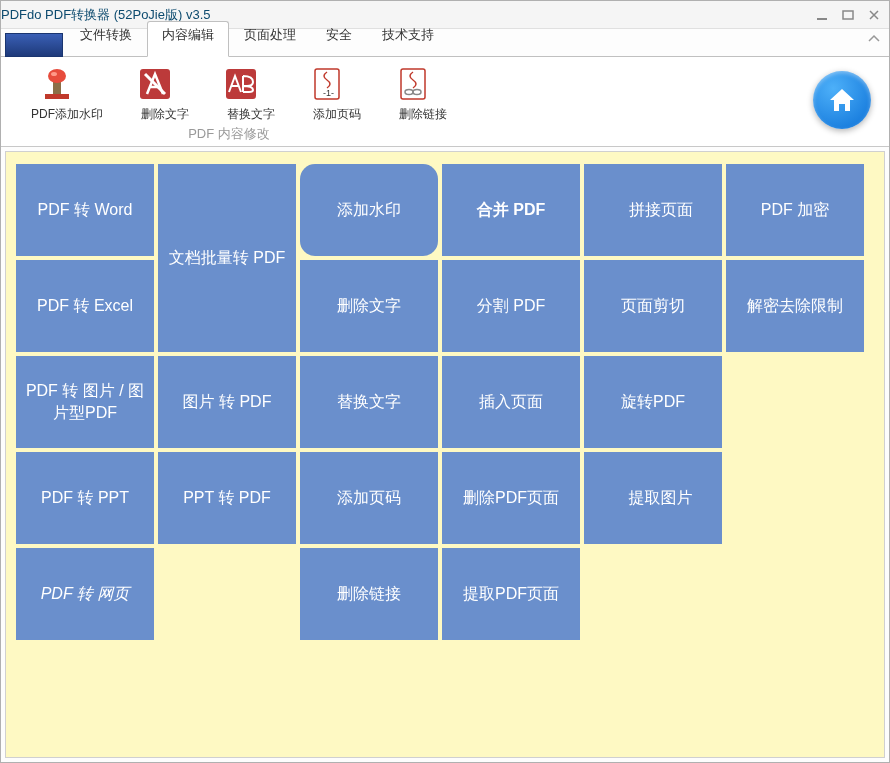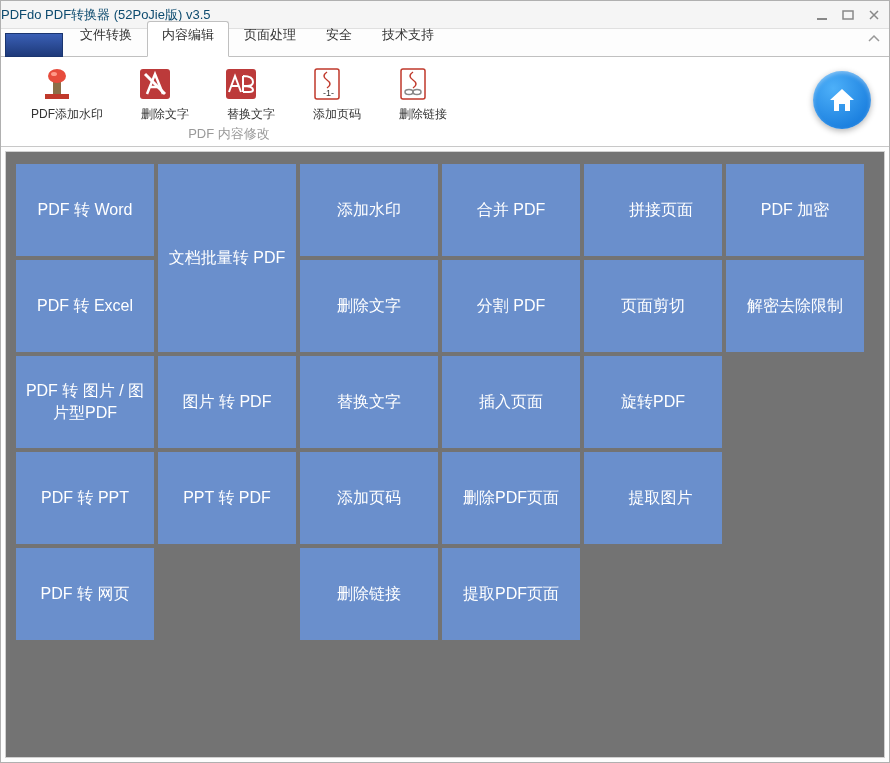--- a/index.html
+++ b/index.html
@@ -149,21 +149,21 @@
       border-radius: 50%;
       background: radial-gradient(circle at 35% 30%, #4db0f9, #0a6fd6);
       box-shadow: 0 2px 6px rgba(0,0,0,0.3), inset 0 2px 4px rgba(255,255,255,0.4);
       display: flex;
       align-items: center;
       justify-content: center;
       cursor: pointer;
     }
     .content {
       flex: 1;
-      background: #737373;
+      background: #fef9c3;
       padding: 12px 10px;
       margin: 4px;
       border: 1px solid #d0d0d0;
       overflow: hidden;
     }
     .tile-grid {
       display: grid;
       grid-template-columns: repeat(6, 138px);
       grid-auto-rows: 92px;
       gap: 4px;
@@ -287,37 +287,37 @@
       <svg width="30" height="30" viewBox="0 0 30 30">
         <path d="M15 4 L27 15 L23 15 L23 26 L18 26 L18 19 L12 19 L12 26 L7 26 L7 15 L3 15 Z" fill="#ffffff"></path>
       </svg>
     </div>
   </div>
 
   <div class="content">
     <div class="tile-grid" id="tile-grid">
         <div class="tile" style="grid-area: 1 / 1;">PDF 转 Word</div>
         <div class="tile tall" style="grid-area: 1 / 2 / span 2;">文档批量转 PDF</div>
-        <div class="tile" style="grid-area: 1 / 3;">添加水印</div>
-        <div class="tile" style="grid-area: 1 / 4;">合并 PDF</div>
+        <div class="tile" style="grid-area: 1 / 3; border-radius: 15px;">添加水印</div>
+        <div class="tile" style="grid-area: 1 / 4; font-weight: bold;">合并 PDF</div>
         <div class="tile" style="grid-area: 1 / 5; padding-left: 24px;">拼接页面</div>
         <div class="tile" style="grid-area: 1 / 6;">PDF 加密</div>
         <div class="tile" style="grid-area: 2 / 1;">PDF 转 Excel</div>
         <div class="tile" style="grid-area: 2 / 3;">删除文字</div>
         <div class="tile" style="grid-area: 2 / 4;">分割 PDF</div>
         <div class="tile" style="grid-area: 2 / 5;">页面剪切</div>
         <div class="tile" style="grid-area: 2 / 6; font-family: Liberation Serif, serif;">解密去除限制</div>
         <div class="tile" style="grid-area: 3 / 1;">PDF 转 图片 / 图片型PDF</div>
         <div class="tile" style="grid-area: 3 / 2;">图片 转 PDF</div>
         <div class="tile" style="grid-area: 3 / 3;">替换文字</div>
         <div class="tile" style="grid-area: 3 / 4;">插入页面</div>
         <div class="tile" style="grid-area: 3 / 5;">旋转PDF</div>
         <div class="tile" style="grid-area: 4 / 1;">PDF 转 PPT</div>
         <div class="tile" style="grid-area: 4 / 2;">PPT 转 PDF</div>
         <div class="tile" style="grid-area: 4 / 3;">添加页码</div>
         <div class="tile" style="grid-area: 4 / 4;">删除PDF页面</div>
         <div class="tile" style="grid-area: 4 / 5; padding-left: 23px;">提取图片</div>
-        <div class="tile" style="grid-area: 5 / 1;">PDF 转 网页</div>
+        <div class="tile" style="grid-area: 5 / 1; font-style: italic;">PDF 转 网页</div>
         <div class="tile" style="grid-area: 5 / 3;">删除链接</div>
         <div class="tile" style="grid-area: 5 / 4;">提取PDF页面</div>
       </div>
   </div>
 </div>
 
 </body></html>

